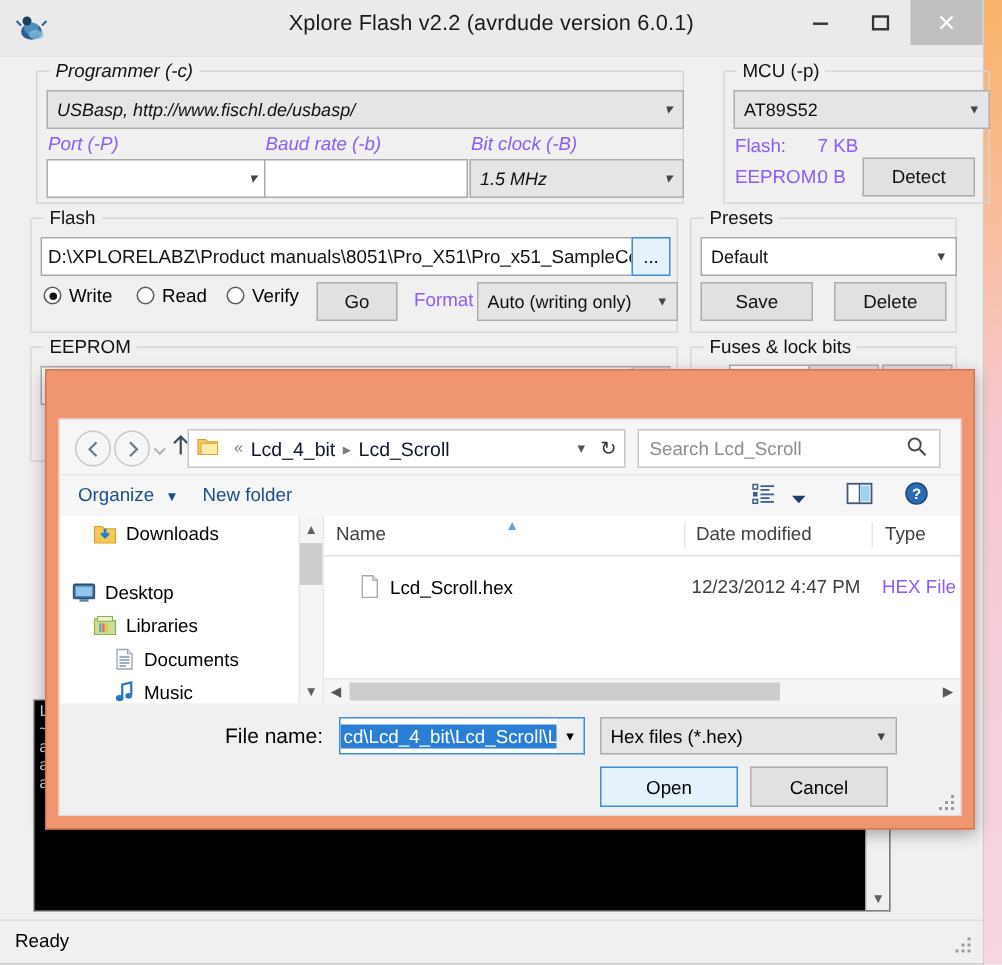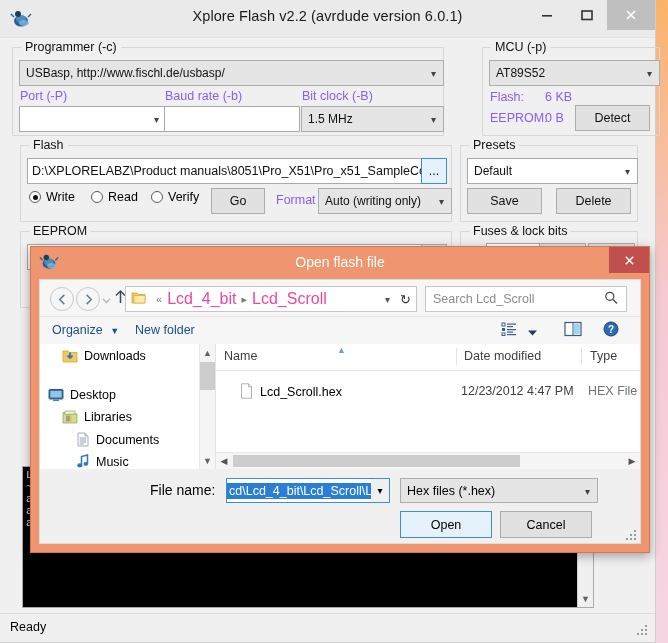--- a/index.html
+++ b/index.html
@@ -93,21 +93,21 @@
   #dlg-body{position:absolute;left:8px;top:32px;right:8px;bottom:8px;background:#f0f0f0;
      border:1px solid #dcdcdc;box-sizing:border-box;}
 
   #nav-bar{position:relative;height:36px;background:#f6f6f6;border-bottom:1px solid #e4e4e4;}
   .navbtn{position:absolute;top:7px;width:22px;height:22px;border:1px solid #c8c8c8;
      border-radius:50%;background:#f6f6f6;display:flex;align-items:center;justify-content:center;
      color:#6a7a86;cursor:default;}
   #addressbar{position:absolute;left:85px;top:6px;width:290px;height:24px;background:#fff;
      border:1px solid #c6c6c6;display:flex;align-items:center;}
   #addressbar .folder-ico{margin:0 5px 0 5px;}
-  #addressbar .crumb{font-size:16px;color:#ec4899;}
+  #addressbar .crumb{font-size:13px;color:#0f172a;}
   #addressbar .sep{color:#7a7a7a;margin:0 5px;font-size:11px;}
   #addr-arrow{position:absolute;right:26px;top:50%;transform:translateY(-50%);font-size:10px;color:#555;}
   #refresh{position:absolute;right:5px;top:50%;transform:translateY(-50%);font-size:13px;color:#333;}
   #searchbox{position:absolute;left:385px;top:6px;width:200px;height:24px;background:#fff;
      border:1px solid #c6c6c6;display:flex;align-items:center;}
   #searchbox .ph{margin-left:7px;font-size:12.5px;color:#8d8d8d;}
   #search-ico{position:absolute;right:8px;top:50%;transform:translateY(-50%);}
 
   #cmd-bar{position:relative;height:28px;background:#f6f6f6;border-bottom:1px solid #e4e4e4;}
   .cmd{position:absolute;top:6px;font-size:12.5px;color:#1b4f8a;cursor:default;}
@@ -126,21 +126,21 @@
      justify-content:center;font-size:9px;color:#606060;}
 
   #list{position:absolute;left:176px;right:0;top:0;bottom:0;background:#fff;}
   #list-head{position:relative;height:26px;border-bottom:1px solid #e4e4e4;background:#fff;}
   .hcell{position:absolute;top:5px;font-size:12.5px;color:#3f3f3f;}
   .hsep{position:absolute;top:4px;width:1px;height:17px;background:#e4e4e4;}
   #sortmark{position:absolute;left:121px;top:1px;font-size:9px;color:#6f9fd8;}
   .frow{position:absolute;left:0;right:0;height:26px;display:flex;align-items:center;}
   .fname{position:absolute;left:24px;display:flex;align-items:flex-end;font-size:12.5px;}
   .fdate{position:absolute;left:245px;font-size:12.5px;color:#3f3f3f;}
-  .ftype{position:absolute;left:372px;font-size:12.5px;color:#737373;}
+  .ftype{position:absolute;left:372px;font-size:12.5px;color:#8b5cf6;}
   #hscroll{position:absolute;left:176px;right:0;bottom:0;height:16px;background:#f5f5f5;
      border-top:1px solid #e8e8e8;}
   #hthumb{position:absolute;left:17px;width:287px;top:2px;bottom:2px;background:#cdcdcd;}
 
   #dlg-foot{position:absolute;left:0;right:0;bottom:0;height:74px;background:#f0f0f0;}
   #fn-label{position:absolute;left:110px;top:13px;font-size:14px;}
   #fn-box{position:absolute;left:186px;top:9px;width:145px;height:23px;background:#fff;
      border:1px solid #3c8edb;display:flex;align-items:center;overflow:hidden;}
   #fn-sel{background:#2a7fd4;color:#fff;font-size:12.5px;white-space:nowrap;padding:1px 0 1px 2px;}
   #fn-caret{width:1px;height:15px;background:#000;}
@@ -187,21 +187,21 @@
       </div>
       <div class="wbtn" id="btn-close">
         <svg width="14" height="14" viewBox="0 0 14 14">
           <path d="M3 3 L11 11 M11 3 L3 11" stroke="#fff" stroke-width="1.5"></path>
         </svg>
       </div>
     </div>
 
     <div id="app-client">
 
-      <div class="group" style="left:12px;top:9px;width:430px;height:87px;">
+      <div class="group" style="left:24px;top:9px;width:430px;height:87px;font-style:italic;">
         <span class="glabel">Programmer (-c)</span>
         <div class="combo" style="left:6px;top:12px;width:417px;">
           <span>USBasp, http://www.fischl.de/usbasp/</span>
           <span class="arrow">▾</span>
         </div>
         <span class="lbl" style="left:7px;top:41px;">Port (-P)</span>
         <div class="combo white" style="left:6px;top:58px;width:140px;">
           <span></span>
           <span class="arrow">▾</span>
         </div>
@@ -216,21 +216,21 @@
         </div>
       </div>
 
       <div class="group" style="left:460px;top:9px;width:176px;height:87px;margin-left:22px;">
         <span class="glabel">MCU (-p)</span>
         <div class="combo" style="left:6px;top:12px;width:163px;">
           <span>AT89S52</span>
           <span class="arrow">▾</span>
         </div>
         <span class="lbl" style="left:7px;top:42px;">Flash:</span>
-        <span class="lbl" style="left:62px;top:42px;">6 KB</span>
+        <span class="lbl" style="left:62px;top:42px;">7 KB</span>
         <span class="lbl" style="left:7px;top:63px;">EEPROM:</span>
         <span class="lbl" style="left:62px;top:63px;">0 B</span>
         <div class="btn" style="left:92px;top:57px;width:73px;">
           <span>Detect</span>
         </div>
       </div>
 
       <div class="group" style="left:20px;top:107px;width:430px;height:75px;">
         <span class="glabel">Flash</span>
         <div class="textbox" style="left:6px;top:12px;width:390px;">
@@ -321,37 +321,20 @@
             <i style="left:4px;top:4px;"></i>
             <i style="left:8px;top:0px;"></i>
         </span>
       </div>
 
     </div>
   </div>
 
   <div id="dialog">
 
-    <div id="dlg-titlebar">
-      <span id="dlg-icon">
-        <svg width="20" height="20" viewBox="0 0 22 22">
-          <ellipse cx="11" cy="13" rx="7" ry="5.5" fill="#2c5f8d"></ellipse>
-          <ellipse cx="11" cy="11" rx="5" ry="4" fill="#4a8fc0"></ellipse>
-          <circle cx="8" cy="6" r="3" fill="#1d3f5e"></circle>
-          <path d="M4 9 L1 6 M18 9 L21 6" stroke="#2c5f8d" stroke-width="1.4" fill="none"></path>
-          <ellipse cx="14" cy="15" rx="5" ry="3" fill="#7fb8dd" opacity=".8"></ellipse>
-        </svg>
-      </span>
-      <div id="dlg-title">Open flash file</div>
-      <div id="dlg-close">
-        <svg width="13" height="13" viewBox="0 0 14 14">
-          <path d="M3 3 L11 11 M11 3 L3 11" stroke="#fff" stroke-width="1.6"></path>
-        </svg>
-      </div>
-    </div>
 
     <div id="dlg-body">
 
       <div id="nav-bar">
         <div class="navbtn" style="left:10px;">
           <svg width="13" height="13" viewBox="0 0 14 14">
             <path d="M9 2 L4 7 L9 12" stroke="#6a7a86" stroke-width="1.6" fill="none"></path>
           </svg>
         </div>
         <div class="navbtn" style="left:36px;">

